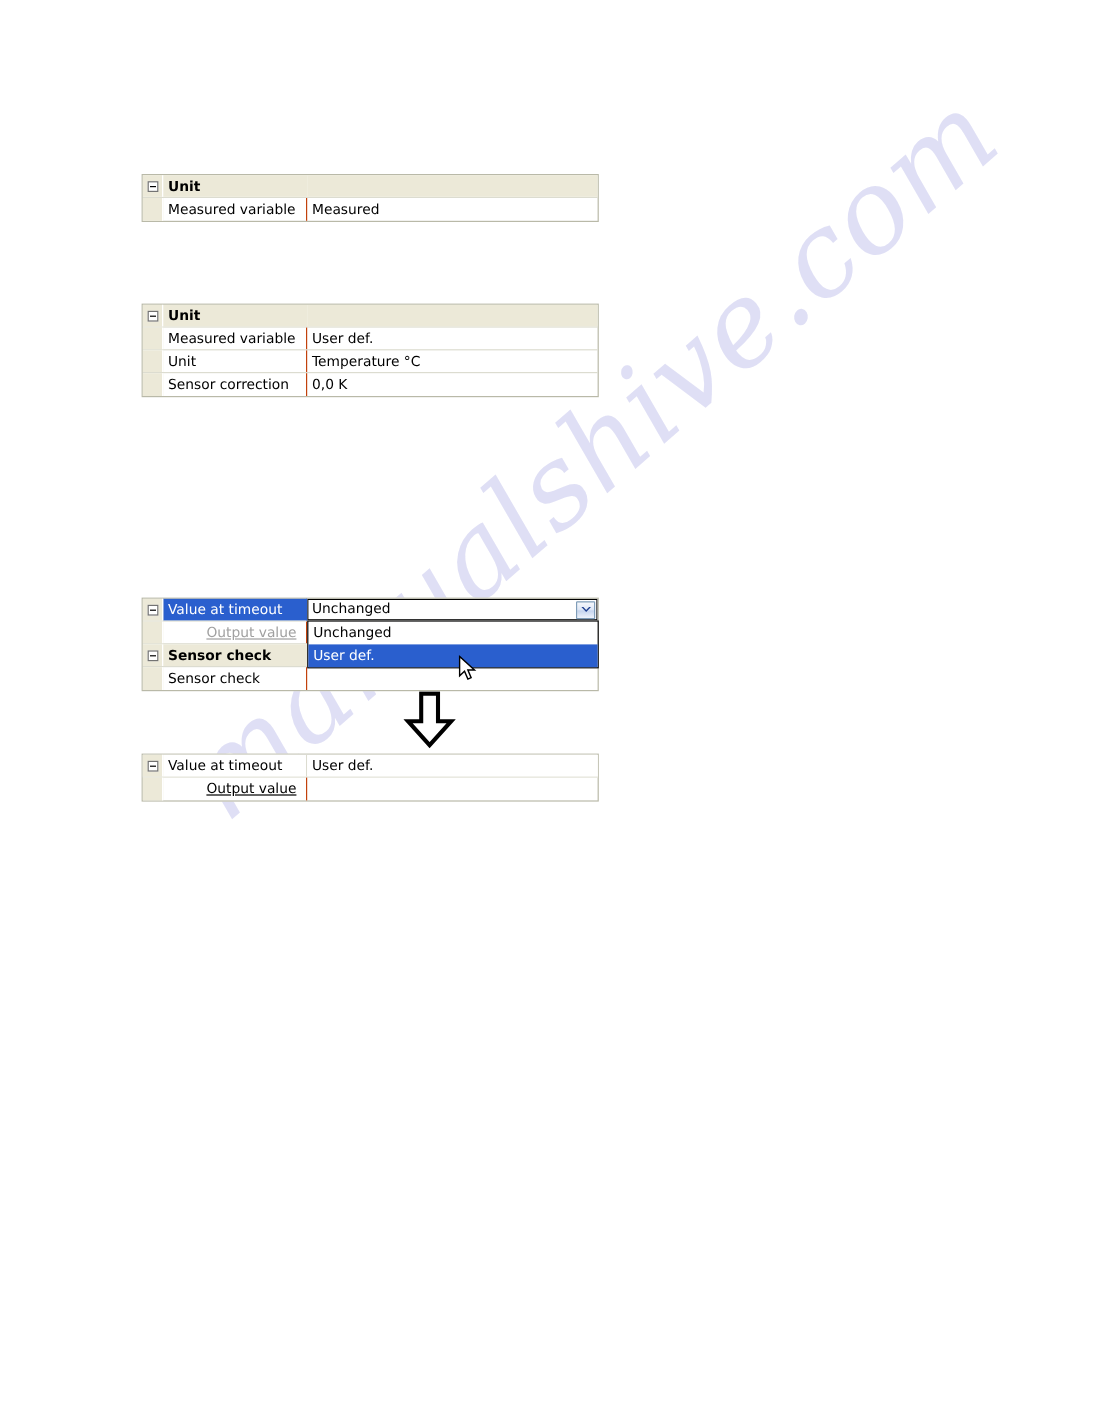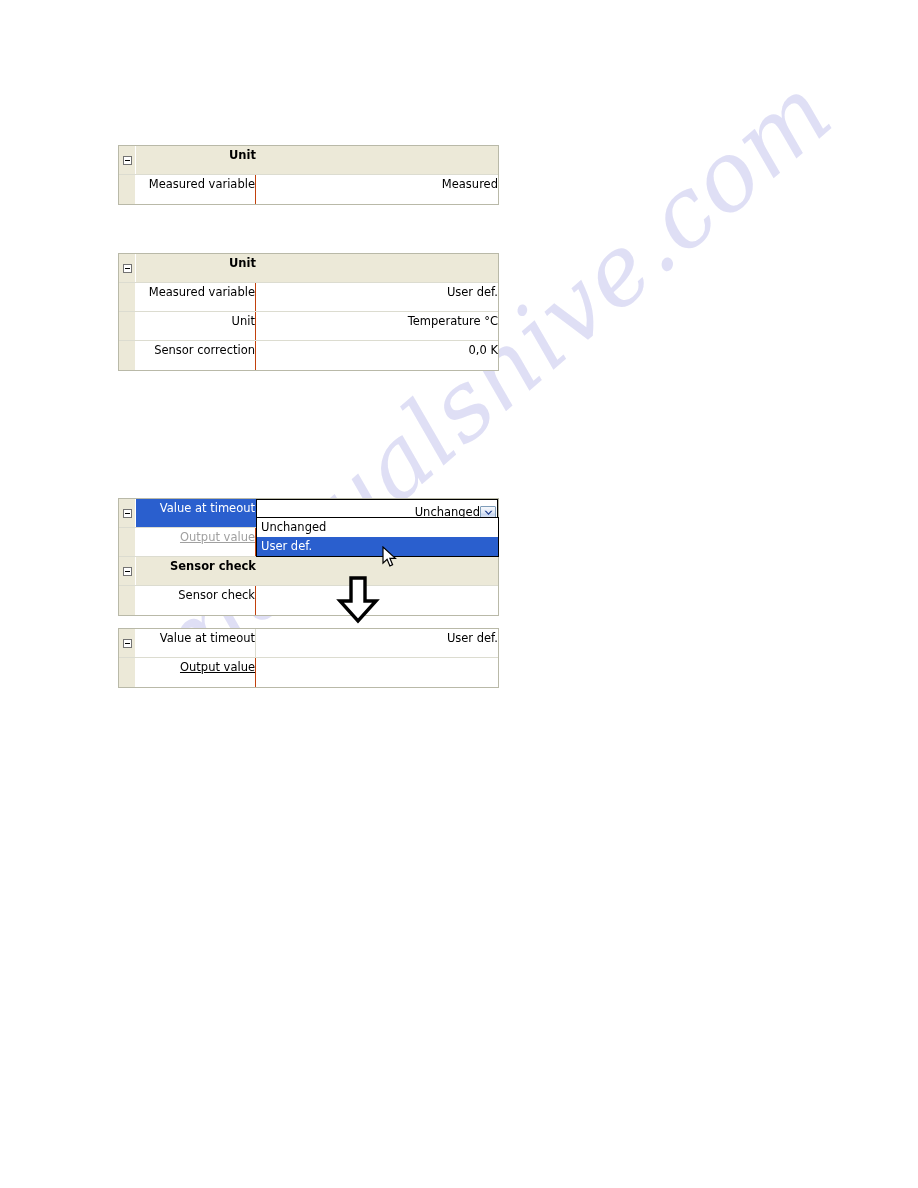--- a/index.html
+++ b/index.html
@@ -46,24 +46,23 @@
     position: absolute;
     z-index: 2;
     background: #ffffff;
     border: 1px solid #b9b9a8;
     box-sizing: border-box;
     font-size: 11.5px;
     color: #000000;
   }
   .grid .row {
     display: flex;
-    height: 29px;
+    height: 19px;
     box-sizing: border-box;
     border-bottom: 1px solid #dcdcd0;
-    text-align: right;
   }
   .grid .row:last-child {
     border-bottom: none;
   }
   .grid .gutter {
     width: 17px;
     min-width: 17px;
     background: #ece9d8;
     border-right: 1px solid #ffffff;
     box-sizing: border-box;

